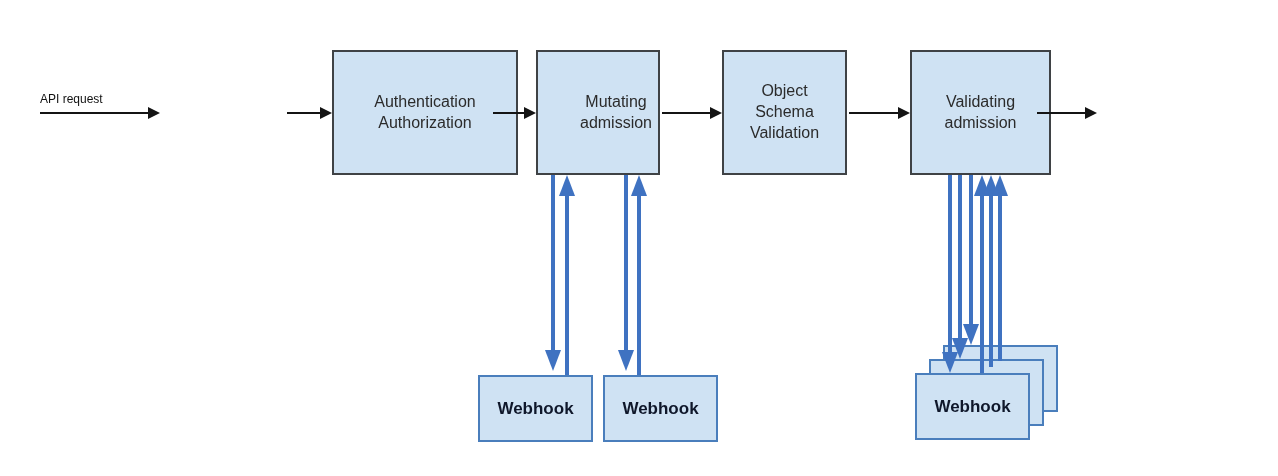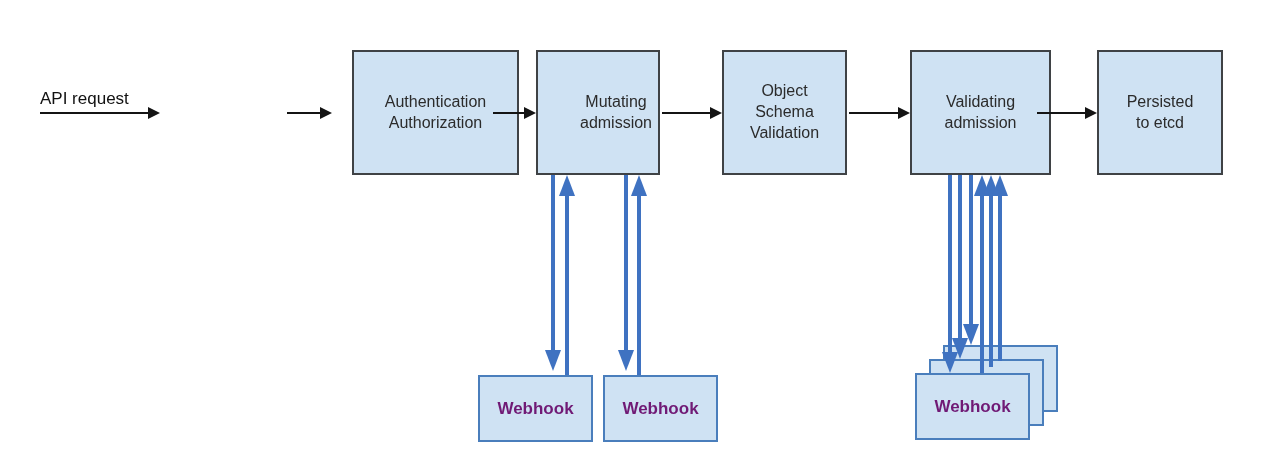--- a/index.html
+++ b/index.html
@@ -22,33 +22,33 @@
     position:absolute;top:50px;height:125px;box-sizing:border-box;
     background:var(--box-fill);border:2px solid var(--box-border);
     display:flex;align-items:center;justify-content:center;text-align:center;
     font-size:16px;line-height:1.3;color:var(--text);white-space:pre-line;
   }
   
   .wbox{
     position:absolute;width:115px;height:67px;box-sizing:border-box;
     background:var(--box-fill);border:2px solid var(--webhook-border);
     display:flex;align-items:center;justify-content:center;text-align:center;
-    font-size:17px;font-weight:600;color:#701a75;z-index:1;
+    font-size:17px;font-weight:600;color:#0f172a;z-index:1;
   }
   
   .harrow{
     position:absolute;top:112px;height:2px;background:var(--arrow-black);
   }
   .harrow::after{
     content:'';position:absolute;right:-12px;top:-5px;width:0;height:0;
     border-left:12px solid var(--arrow-black);
     border-top:6px solid transparent;border-bottom:6px solid transparent;
   }
   .req-label{
-    position:absolute;left:40px;top:88px;font-size:17px;line-height:22px;
+    position:absolute;left:40px;top:88px;font-size:12px;line-height:22px;
     color:#111;white-space:nowrap;
   }
   
   .v{position:absolute;width:4px;background:var(--arrow-blue);z-index:2;}
   .v.down::after{
     content:'';position:absolute;bottom:-21px;left:-6px;width:0;height:0;
     border-top:21px solid var(--arrow-blue);
     border-left:8px solid transparent;border-right:8px solid transparent;
   }
   .v.up::before{
@@ -58,31 +58,29 @@
   }
 </style>
 </head>
 <body>
 
 <div class="stage">
 
   <div class="req-label">API request</div>
   <div class="harrow" style="left:40px;width:108px;"></div>
 
-  <div class="pbox" style="left:332px;width:167px;margin-left:20px;">Authentication
+  <div class="pbox" style="left:332px;width:186px;">Authentication
 Authorization</div>
   <div class="pbox" style="left:536px;width:124px;padding-left:36px;">Mutating
 admission</div>
   <div class="pbox" style="left:722px;width:125px;">Object
 Schema
 Validation</div>
   <div class="pbox" style="left:910px;width:141px;">Validating
 admission</div>
-  <div class="pbox" style="left:1097px;width:126px;">Persisted
-to etcd</div>
 
   <div class="harrow" style="left:287px;width:33px;"></div>
   <div class="harrow" style="left:493px;width:31px;"></div>
   <div class="harrow" style="left:662px;width:48px;"></div>
   <div class="harrow" style="left:849px;width:49px;"></div>
   <div class="harrow" style="left:1037px;width:48px;"></div>
 
   <div class="wbox" style="left:478px;top:375px;">Webhook</div>
   <div class="wbox" style="left:603px;top:375px;">Webhook</div>
 

